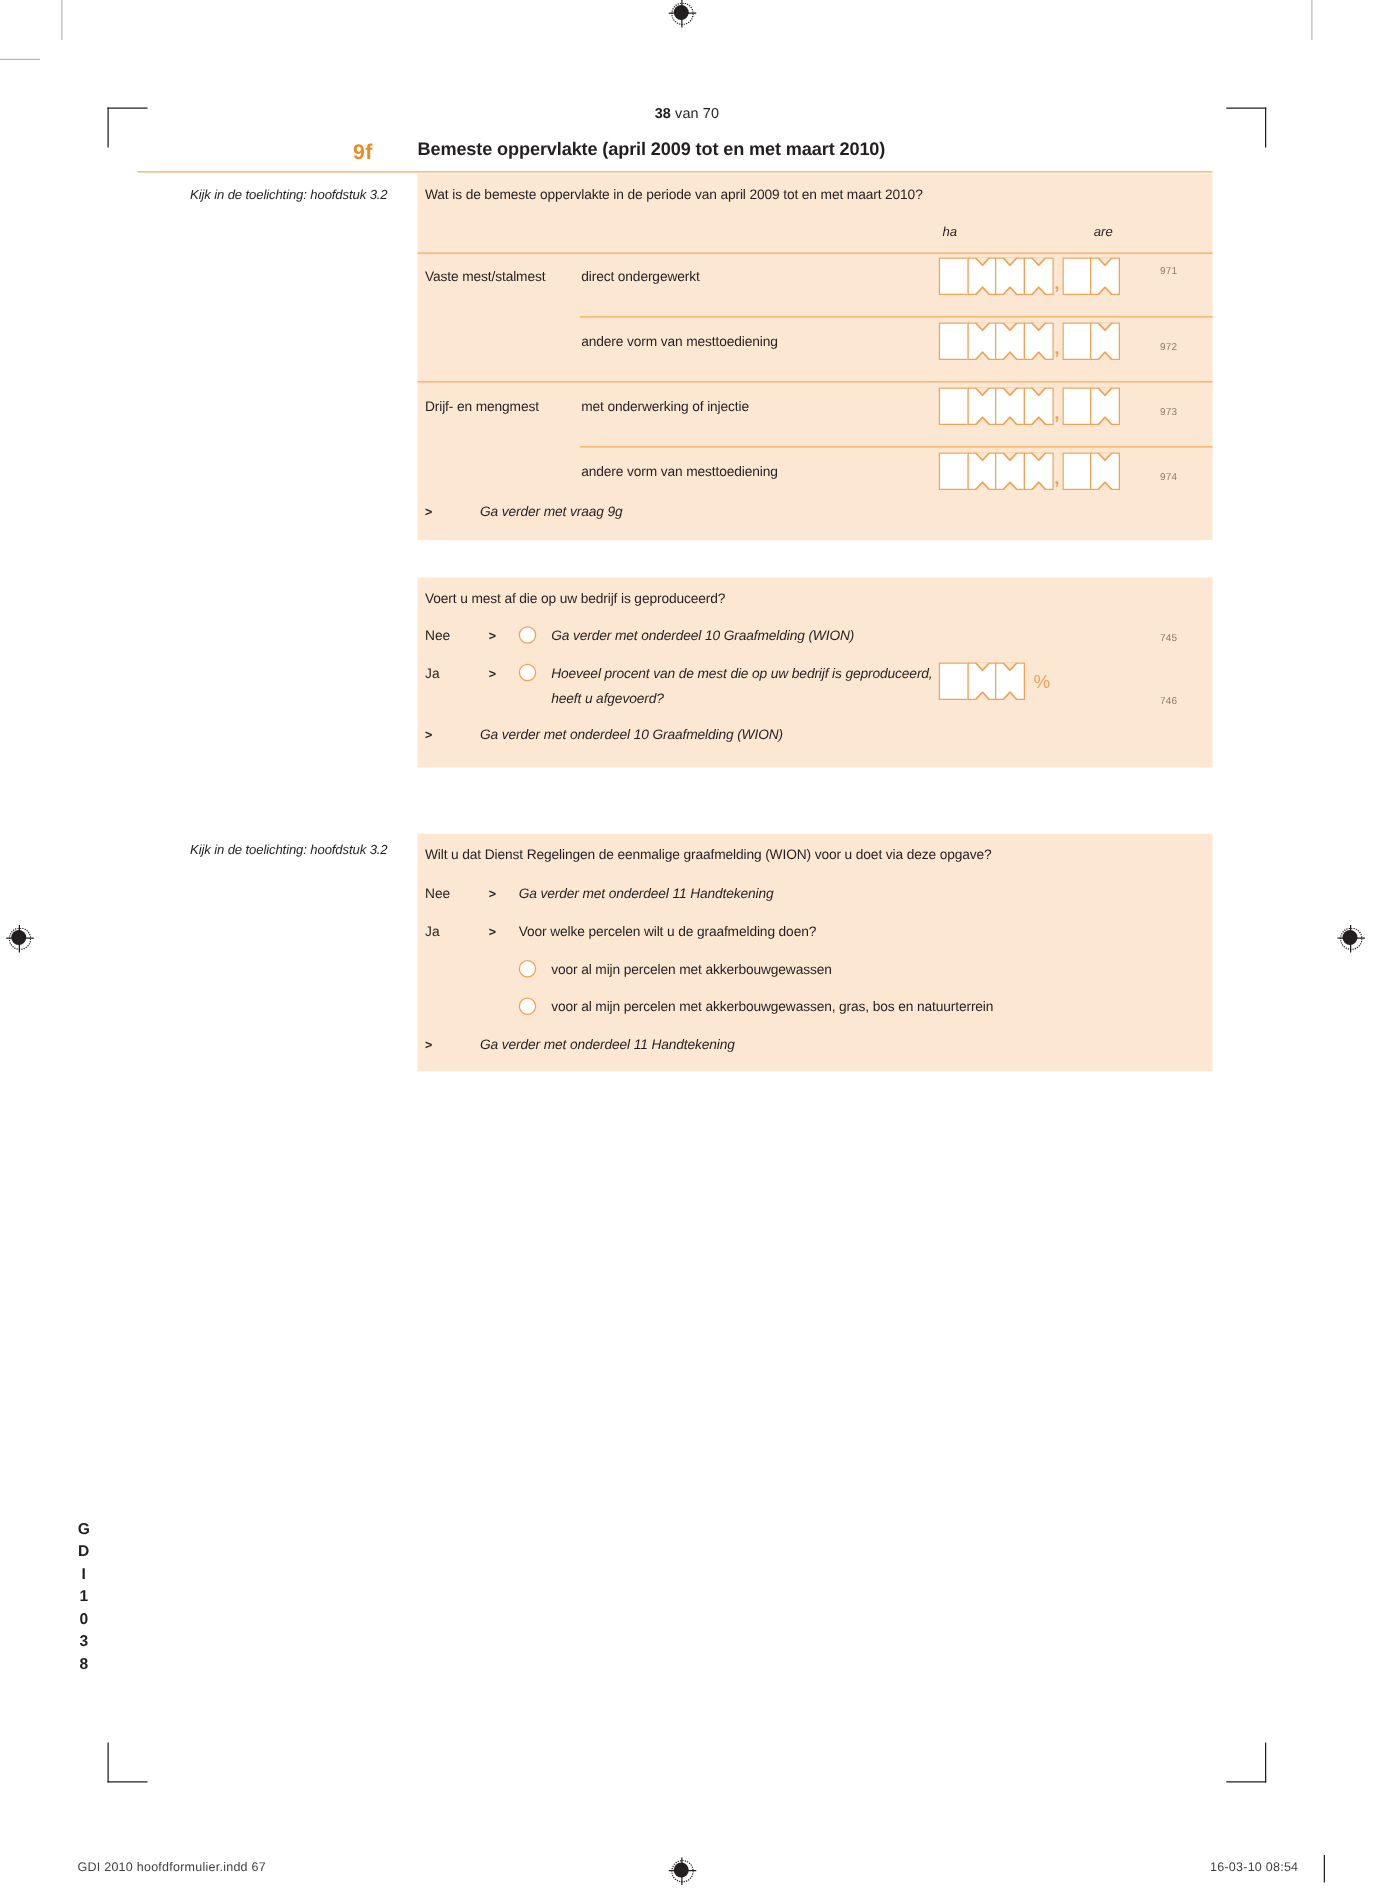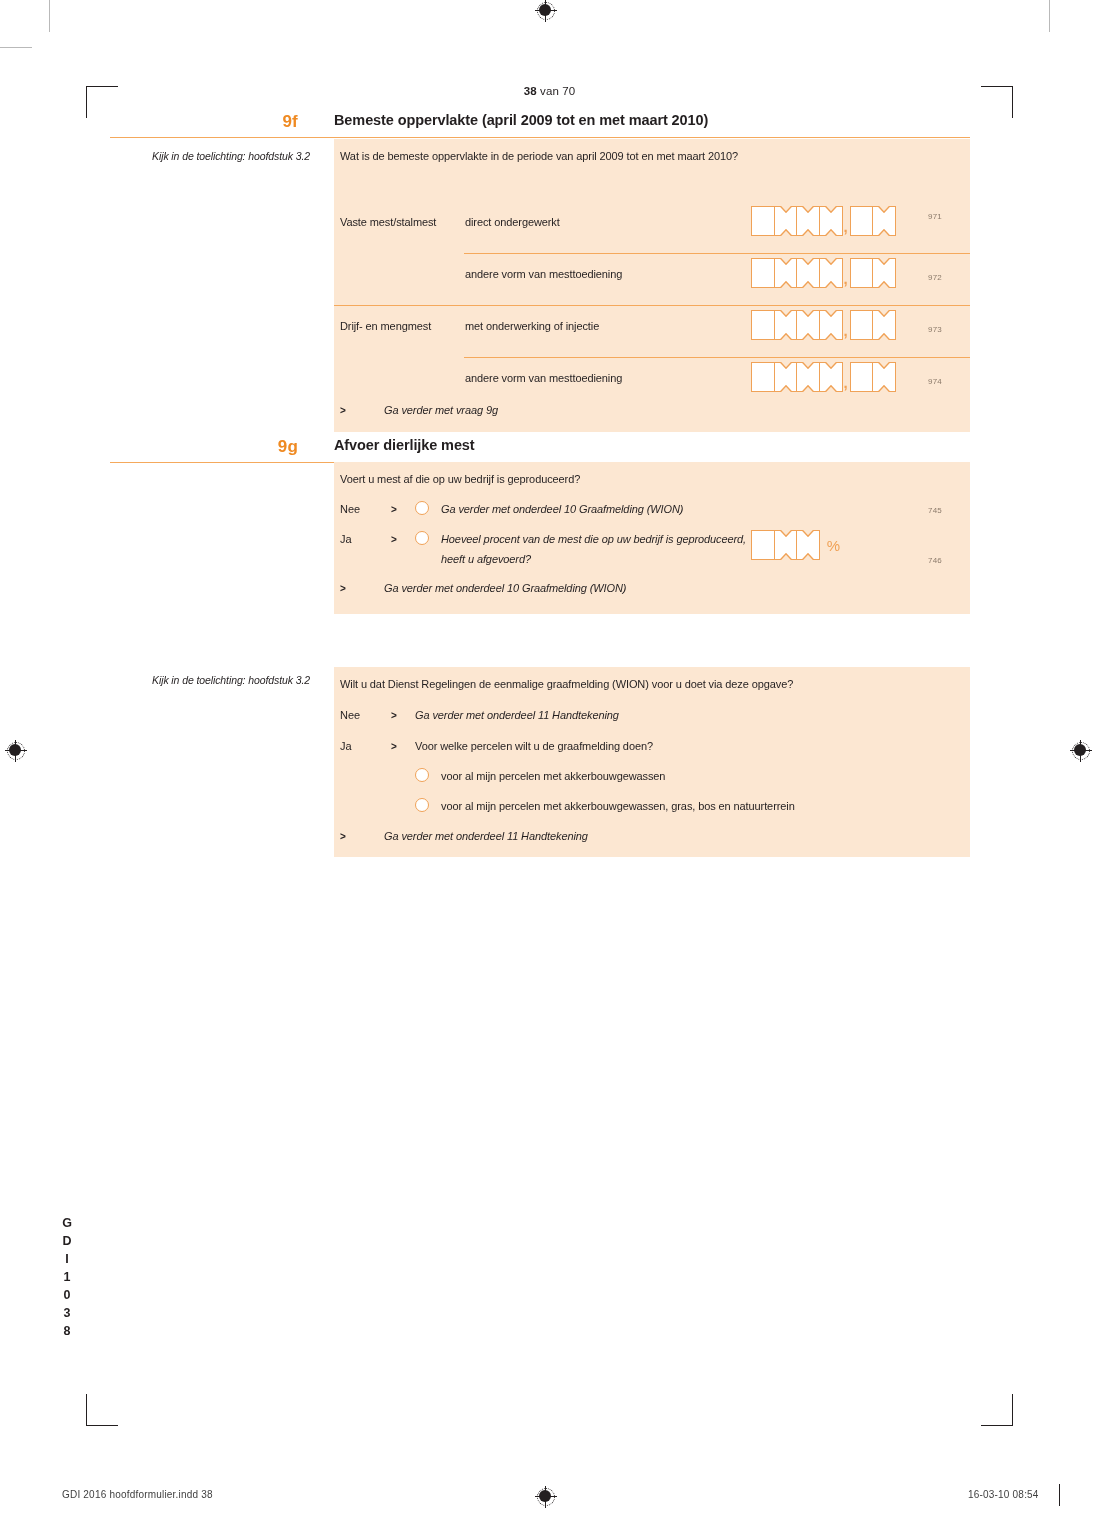--- a/index.html
+++ b/index.html
@@ -326,20 +326,24 @@
     <div class="sec-num">9f</div>
     <div class="sec-title">Bemeste oppervlakte (april 2009 tot en met maart 2010)</div>
   </div>
 
   <div class="margin-note" style="left:110px; top:150px;">Kijk in de toelichting: hoofdstuk 3.2</div>
 
   <div class="panel" style="top:139px; height:293px;">
 
     <div class="q-text" style="position:absolute; left:6px; top:11px;">Wat is de bemeste oppervlakte in de periode van april 2009 tot en met maart 2010?</div>
 
+    <div class="tbl-hdr" style="top:33px;">
+      <div class="unit-lbl" style="left:420px;">ha</div>
+      <div class="unit-lbl" style="left:541px;">are</div>
+    </div>
 
     <div class="tbl-row" style="top:63px; height:52px;">
       <div class="cat-lbl" style="top:14px;">Vaste mest/stalmest</div>
       <div class="sub-lbl" style="top:14px;">direct ondergewerkt</div>
       <div class="comb" style="left:417px; top:4px;">
         <div class="cell"></div>
         <div class="cell">
             <span class="notch-t"></span>
             <span class="notch-b"></span>
             <svg class="vstroke t" viewBox="0 0 13 7" preserveAspectRatio="none">
@@ -538,24 +542,20 @@
             </svg>
           </div>
       </div>
       <div class="field-no" style="left:594px; top:19px;">974</div>
     </div>
 
     <div class="gt-arrow" style="left:6px; top:266px;">&gt;</div>
     <div class="q-text italic" style="position:absolute; left:50px; top:265px;text-align:center;">Ga verder met vraag 9g</div>
   </div>
 
-  <div class="sec-head" style="top:437px;">
-    <div class="sec-num">9g</div>
-    <div class="sec-title">Afvoer dierlijke mest</div>
-  </div>
 
   <div class="panel" style="top:462px; height:152px;">
 
     <div class="q-text" style="position:absolute; left:6px; top:11px;">Voert u mest af die op uw bedrijf is geproduceerd?</div>
 
     <div class="opt-lbl" style="left:6px; top:41px;">Nee</div>
     <div class="gt-arrow" style="left:57px; top:42px;">&gt;</div>
     <div class="radio" style="left:81px; top:39px;"></div>
     <div class="q-text italic" style="position:absolute; left:107px; top:41px;">Ga verder met onderdeel 10 Graafmelding (WION)</div>
     <div class="field-no" style="left:594px; top:44px;">745</div>
@@ -616,17 +616,17 @@
 
     <div class="radio" style="left:81px; top:131px;"></div>
     <div class="q-text" style="position:absolute; left:107px; top:133px;">voor al mijn percelen met akkerbouwgewassen, gras, bos en natuurterrein</div>
 
     <div class="gt-arrow" style="left:6px; top:164px;">&gt;</div>
     <div class="q-text italic" style="position:absolute; left:50px; top:163px;">Ga verder met onderdeel 11 Handtekening</div>
   </div>
 
   <div class="side-code">GDI1038</div>
 
-  <div class="footer left">GDI 2016 hoofdformulier.indd   38</div>
+  <div class="footer left">GDI 2010 hoofdformulier.indd   67</div>
   <div class="footer right">16-03-10   08:54</div>
   <div class="footer-rule"></div>
 
 </div>
 
 </body></html>

